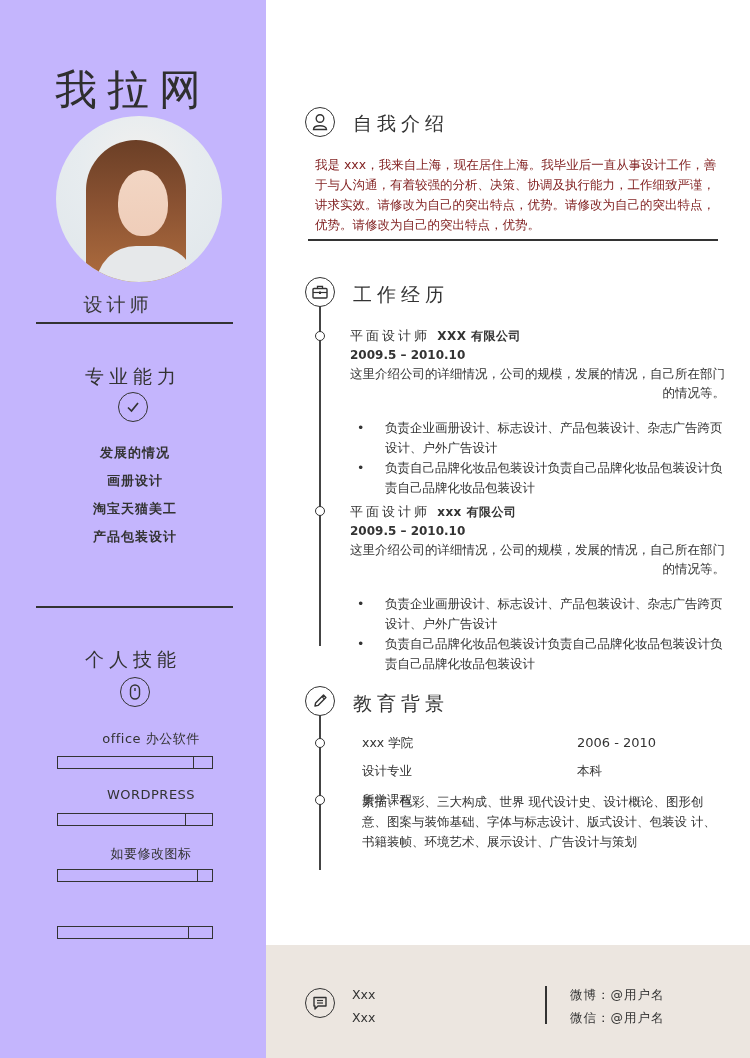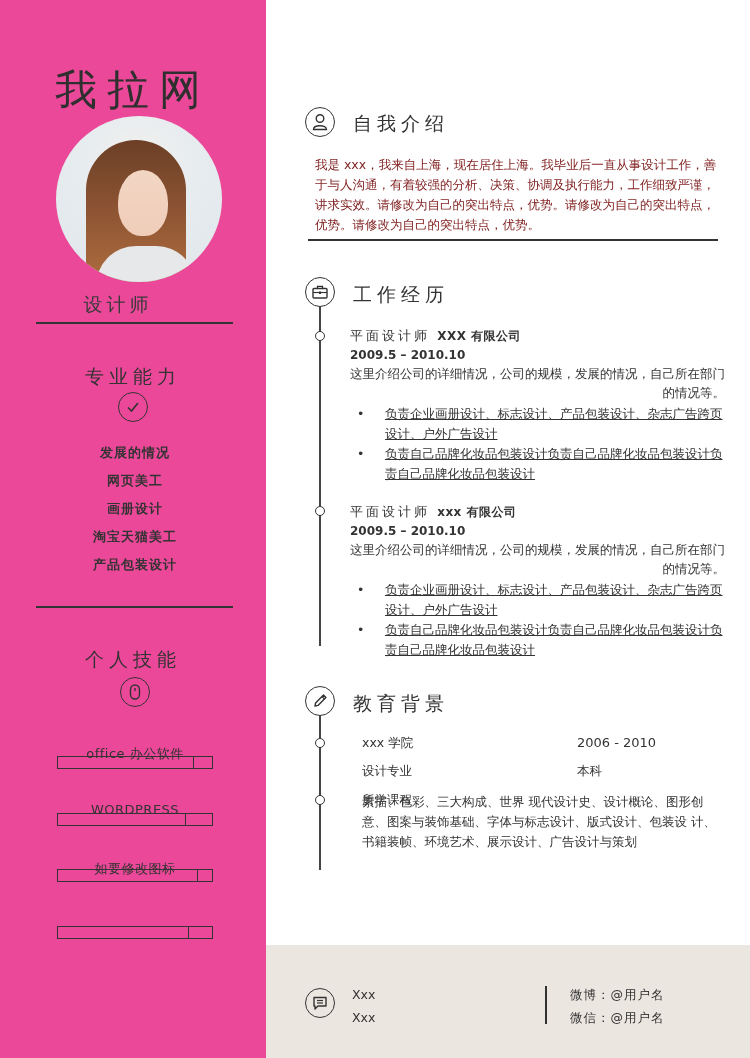--- a/index.html
+++ b/index.html
@@ -1,53 +1,53 @@
 <!DOCTYPE html>
 <html><head>
 <meta charset="utf-8">
 <style>
   * { margin: 0; padding: 0; box-sizing: border-box; }
   html, body { width: 750px; height: 1058px; overflow: hidden; background: #ffffff; }
   body { position: relative; font-family: "DejaVu Sans", "Liberation Sans", sans-serif; color: #333; }
 
-  .sidebar { position: absolute; left: 0; top: 0; width: 266px; height: 1058px; background: #ec4899; }
+  .sidebar { position: absolute; left: 0; top: 0; width: 266px; height: 1058px; background: #c4b5fd; }
   .name { position: absolute; left: 0; width: 266px; top: 62px; text-align: center; font-size: 42px; letter-spacing: 10px; color: #2f2f2f; font-weight: normal; }
   .photo { position: absolute; left: 56px; top: 116px; width: 166px; height: 166px; border-radius: 50%; overflow: hidden;
     background: radial-gradient(circle at 50% 30%, #f3f1ee 0%, #e7ecef 40%, #dfe6ea 100%); }
   .photo .hair { position: absolute; left: 30px; top: 24px; width: 100px; height: 160px; border-radius: 50px 50px 20px 20px;
     background: linear-gradient(180deg, #6b3f26 0%, #8a5232 40%, #a8683c 80%, #6d4027 100%); }
   .photo .face { position: absolute; left: 62px; top: 54px; width: 50px; height: 66px; border-radius: 50% 50% 46% 46%;
     background: linear-gradient(180deg, #f2d6c4 0%, #efcdb9 100%); }
   .photo .coat { position: absolute; left: 40px; top: 130px; width: 100px; height: 60px; border-radius: 40px 40px 0 0; background: #e6e8ea; }
   .title { position: absolute; left: 0; width: 236px; top: 292px; text-align: center; font-size: 19px; letter-spacing: 4px; color: #3a3a3a; }
   .hline { position: absolute; left: 36px; width: 197px; height: 2px; background: #333; }
 
   .sec-heading { position: absolute; left: 0; width: 266px; text-align: center; font-size: 19px; letter-spacing: 5px; color: #333; }
   .circle-icon { position: absolute; width: 30px; height: 30px; border: 1.6px solid #333; border-radius: 50%; display: flex; align-items: center; justify-content: center; }
   .pro-list { position: absolute; left: 0; width: 270px; top: 443px; text-align: center; }
   .pro-list div { font-size: 13px; font-weight: bold; color: #333; height: 28px; line-height: 20px; letter-spacing: 1px; }
 
-  .skill-label { position: absolute; left: 0; width: 270px; text-align: center; font-size: 13px; color: #333; letter-spacing: 0.5px; margin-top: 15px; }
+  .skill-label { position: absolute; left: 16px; width: 270px; text-align: center; font-size: 13px; color: #333; letter-spacing: 0.5px; }
   .skill-bar { position: absolute; left: 57px; width: 156px; height: 13px; border: 1.5px solid #333; }
   .skill-bar .fill { position: absolute; left: 0; top: 0; bottom: 0; border-right: 1.5px solid #333; }
 
   .main-heading { position: absolute; left: 353px; font-size: 19px; letter-spacing: 5px; color: #333; }
   .main-icon { position: absolute; left: 305px; width: 30px; height: 30px; border: 1.6px solid #333; border-radius: 50%; display: flex; align-items: center; justify-content: center; background: #fff; }
   .para { position: absolute; left: 315px; width: 410px; font-size: 12.5px; line-height: 20px; color: #7f1d1d; }
   .divider { position: absolute; left: 308px; width: 410px; height: 2px; background: #333; }
 
   .vline { position: absolute; left: 319px; width: 2px; background: #444; }
   .node { position: absolute; left: 315px; width: 10px; height: 10px; border: 1.5px solid #333; border-radius: 50%; background: #fff; }
 
   .job { position: absolute; left: 350px; width: 375px; color: #333; }
   .job .jt { font-size: 13px; letter-spacing: 3px; line-height: 20px; }
   .job .jt b { letter-spacing: 0.5px; font-size: 12px; }
   .job .jd { font-size: 12px; font-weight: bold; line-height: 18px; }
   .job .jdesc { font-size: 12.5px; line-height: 19px; text-align: right; }
-  .job ul { list-style: none; margin-top: 2px; text-decoration: underline; }
+  .job ul { list-style: none; margin-top: 16px; }
   .job li { position: relative; padding-left: 35px; font-size: 12.5px; line-height: 20px; }
   .job li::before { content: "•"; position: absolute; left: 7px; top: 0; }
 
   .edu { position: absolute; font-size: 12.5px; color: #333; line-height: 20px; margin-left: 12px; }
 
   .footer { position: absolute; left: 266px; top: 945px; width: 484px; height: 113px; background: #ece6e0; }
   .footer-text { position: absolute; font-size: 12.5px; color: #333; line-height: 23px; }
   .footer-vline { position: absolute; left: 545px; top: 986px; width: 2px; height: 38px; background: #333; }
 </style>
 </head>
@@ -64,21 +64,20 @@
   <div class="hline" style="top:322px"></div>
 
   <div class="sec-heading" style="top:364px">专业能力</div>
   <div class="circle-icon" style="left:118px; top:392px">
     <svg width="14" height="12" viewBox="0 0 14 12">
         <path d="M2 6.5 L5.5 10 L12 2" fill="none" stroke="#333" stroke-width="1.7"></path>
       </svg>
   </div>
   <div class="pro-list">
     <div>发展的情况</div>
-    <div>网页美工</div>
     <div>画册设计</div>
     <div>淘宝天猫美工</div>
     <div>产品包装设计</div>
   </div>
   <div class="hline" style="top:606px"></div>
 
   <div class="sec-heading" style="top:647px">个人技能</div>
   <div class="circle-icon" style="left:120px; top:677px">
     <svg width="12" height="16" viewBox="0 0 12 16">
         <rect x="1.5" y="1" width="9" height="14" rx="4.5" fill="none" stroke="#333" stroke-width="1.4"></rect>

